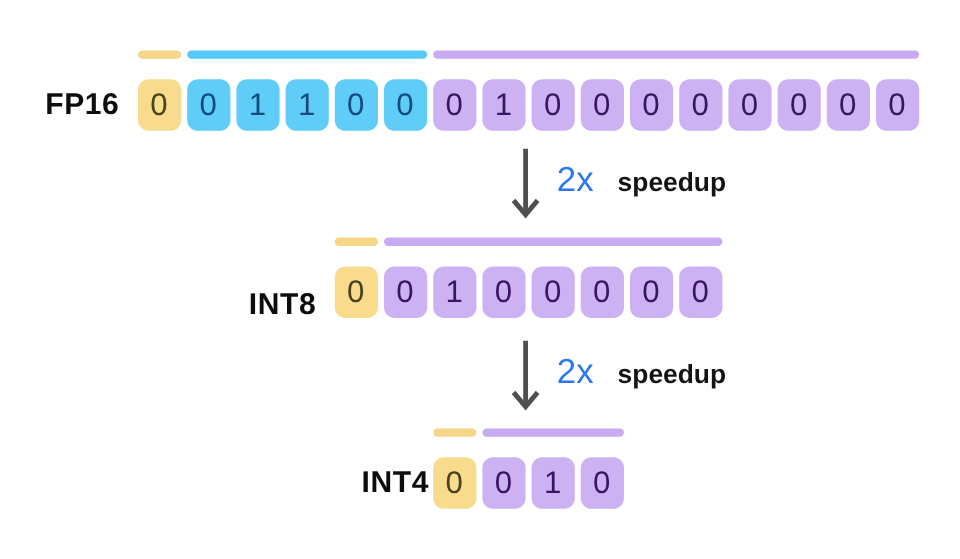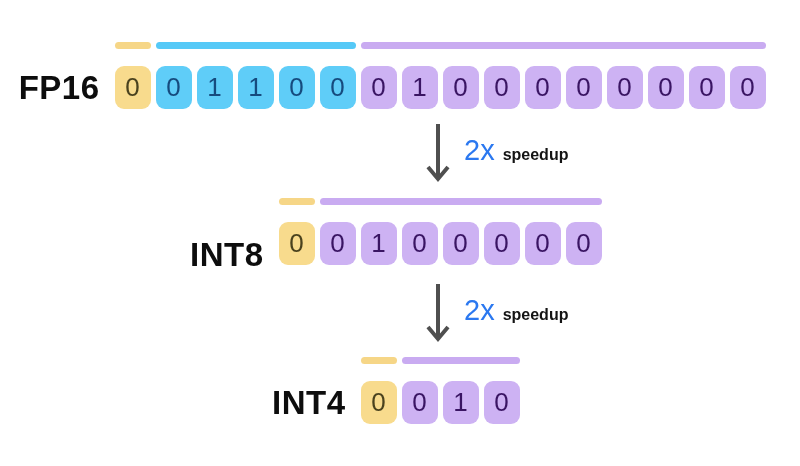--- a/index.html
+++ b/index.html
@@ -13,21 +13,21 @@
     width: 800px;
     height: 466px;
     background: var(--bg, #fff);
     overflow: hidden;
   }
   .row-label {
     position: absolute;
     display: flex;
     align-items: center;
     justify-content: flex-end;
-    font-size: 33px;
+    font-size: 25px;
     font-weight: 600;
     letter-spacing: 0.5px;
     color: var(--label-color, #0d0d0d);
   }
   .bar-row, .cell-row {
     position: absolute;
     display: flex;
     gap: 5px;
   }
   .group-bar {
@@ -59,30 +59,30 @@
     stroke: var(--arrow-color, #4f4f4f);
     stroke-width: 4;
     fill: none;
   }
   .speedup {
     position: absolute;
     left: 39px;
     top: 11px;
     display: flex;
     align-items: baseline;
-    gap: 8px;
+    gap: 20px;
     white-space: nowrap;
   }
   .speedup-value {
     font-size: 29px;
     font-weight: 500;
     color: var(--speedup-value-color, #2b78f0);
   }
   .speedup-word {
-    font-size: 16px;
+    font-size: 22px;
     font-weight: 600;
     color: var(--speedup-text-color, #141414);
   }
 </style>
 </head>
 <body>
 
 <div class="canvas">
 
   <div id="rows-host">
@@ -118,21 +118,21 @@
       <div class="cell-row" style="left: 278.5px; top: 222px;">
         <div class="bit-cell" style="background: rgb(248, 219, 141); color: rgb(74, 66, 30);">0</div>
         <div class="bit-cell" style="background: rgb(205, 178, 243); color: rgb(58, 21, 99);">0</div>
         <div class="bit-cell" style="background: rgb(205, 178, 243); color: rgb(58, 21, 99);">1</div>
         <div class="bit-cell" style="background: rgb(205, 178, 243); color: rgb(58, 21, 99);">0</div>
         <div class="bit-cell" style="background: rgb(205, 178, 243); color: rgb(58, 21, 99);">0</div>
         <div class="bit-cell" style="background: rgb(205, 178, 243); color: rgb(58, 21, 99);">0</div>
         <div class="bit-cell" style="background: rgb(205, 178, 243); color: rgb(58, 21, 99);">0</div>
         <div class="bit-cell" style="background: rgb(205, 178, 243); color: rgb(58, 21, 99);">0</div>
       </div>
-      <div class="row-label" style="left: 0px; top: 381px; width: 345.5px; height: 43px;">INT4</div>
+      <div class="row-label" style="left: 0px; top: 381px; width: 345.5px; height: 43px; padding-left: 12px;">INT4</div>
       <div class="bar-row" style="left: 360.5px; top: 357px;">
         <div class="group-bar" style="width: 36px; background: rgb(246, 214, 135);"></div>
         <div class="group-bar" style="width: 118px; background: rgb(201, 171, 241);"></div>
       </div>
       <div class="cell-row" style="left: 360.5px; top: 381px;">
         <div class="bit-cell" style="background: rgb(248, 219, 141); color: rgb(74, 66, 30);">0</div>
         <div class="bit-cell" style="background: rgb(205, 178, 243); color: rgb(58, 21, 99);">0</div>
         <div class="bit-cell" style="background: rgb(205, 178, 243); color: rgb(58, 21, 99);">1</div>
         <div class="bit-cell" style="background: rgb(205, 178, 243); color: rgb(58, 21, 99);">0</div>
       </div>

